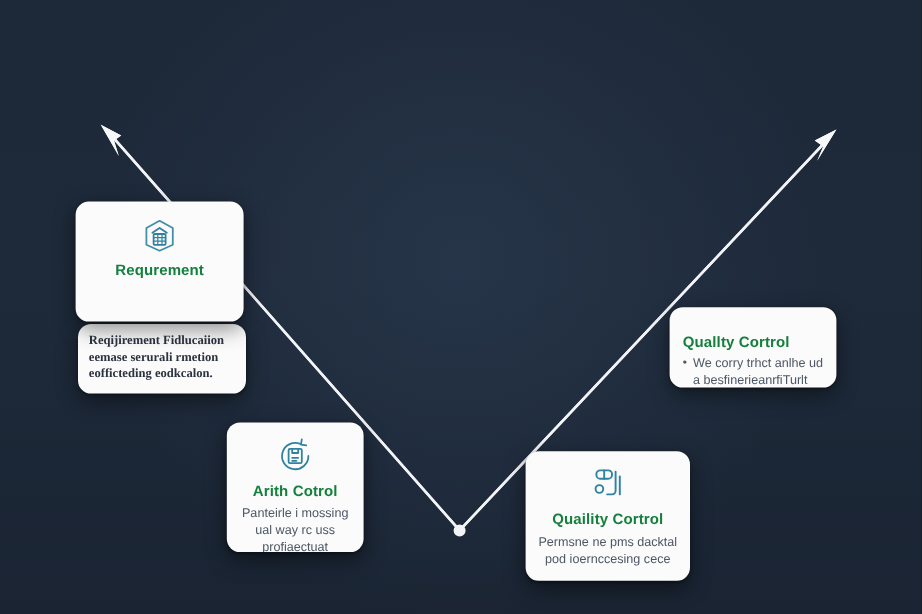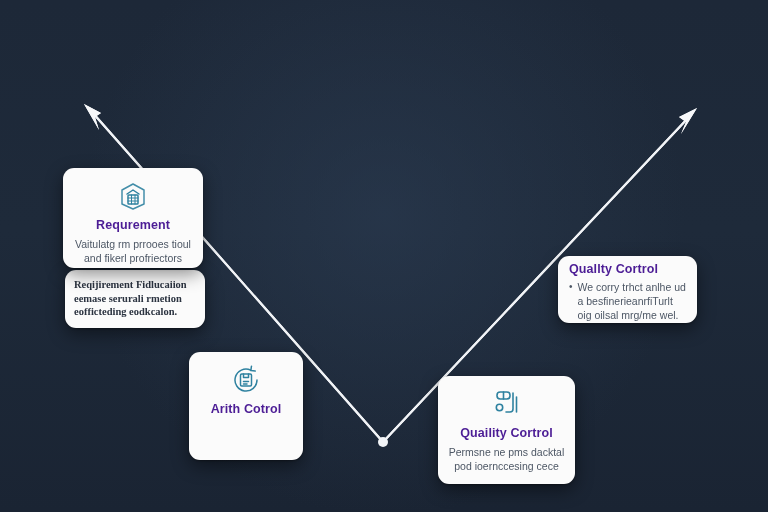--- a/index.html
+++ b/index.html
@@ -34,21 +34,21 @@
   }
   .card-icon{
     display:flex; align-items:center; justify-content:center;
     height:36px; margin-bottom:4px;
     color:#2f82a0;
   }
   .card-icon svg{ display:block; }
   .card-title{
     font-size:12.5px;
     font-weight:bold;
-    color:#4c1d95;
+    color:#15803d;
     letter-spacing:0.1px;
     line-height:1.2;
     margin-bottom:4px;
     filter:blur(0.18px);
   }
   .card-body{
     font-size:10.5px;
     color:#4d5765;
     line-height:1.35;
     filter:blur(0.35px);
@@ -57,21 +57,21 @@
   
   #card-requirement       { left:63px;  top:168px; width:140px; height:100px; z-index:4; }
   #card-requirement-notes { left:65px;  top:270px; width:140px; height:58px;  z-index:3;
                             padding:8px 9px; text-align:left;font-family:Liberation Serif, serif; }
   #card-requirement-notes .card-body{
     font-size:10.5px; color:#2b3340; line-height:1.3; font-weight:bold;
   }
   #card-audit             { left:189px; top:352px; width:114px; height:108px; z-index:4; }
   #card-quality-bottom    { left:438px; top:352px; width:137px; height:108px; z-index:4;margin-top:24px; }
   #card-quality-right     { left:558px; top:256px; width:139px; height:67px;  z-index:5;
-                            padding:6px 11px; text-align:left; }
+                            padding:22px 11px; text-align:left; }
   #card-quality-right .card-title{ margin-bottom:3px; }
   .bullet-row{ display:flex; gap:5px; align-items:flex-start; }
   .bullet-dot{ color:#4d5765; font-size:10px; line-height:1.35; }
 </style>
 </head>
 <body>
 
 <div id="stage">
 
   <div id="bg-vignette"></div>
@@ -101,38 +101,38 @@
   <div class="card" id="card-requirement">
     <div class="card-icon">
       <svg width="32" height="32" viewBox="0 0 32 32" fill="none" stroke="currentColor" stroke-width="1.5" stroke-linecap="round" stroke-linejoin="round">
         <path d="M16 4 L27 10 L27 24 L16 29 L5 24 L5 10 Z" opacity="0.9"></path>
         <path d="M10 14 L16 10 L22 14"></path>
         <rect x="11" y="15" width="10" height="9" rx="0.8"></rect>
         <path d="M11 18 H21 M11 21 H21 M14.5 15 V24 M18 15 V24" stroke-width="1"></path>
       </svg>
     </div>
     <div class="card-title">Requrement</div>
-    <div class="card-body">Vaitulatg rm prrooes tioul and fikerl profriectors</div>
   </div>
 
   <div class="card" id="card-requirement-notes">
     <div class="card-body">Reqijirement Fidlucaiion eemase serurali rmetion eofficteding eodkcalon.</div>
   </div>
 
   <div class="card" id="card-audit">
     <div class="card-icon">
       <svg width="34" height="34" viewBox="0 0 34 34" fill="none" stroke="currentColor" stroke-width="1.5" stroke-linecap="round" stroke-linejoin="round">
         <path d="M28 17 A11 11 0 1 1 21.5 7"></path>
         <path d="M22.5 3.2 L21.8 7.6 L26.2 8.1"></path>
         <rect x="11.5" y="11" width="11" height="12" rx="1.2"></rect>
         <path d="M14.5 11 V14.5 H19.5 V11"></path>
         <path d="M14.5 18.5 H19.5 M14.5 21 H18"></path>
       </svg>
     </div>
     <div class="card-title">Arith Cotrol</div>
+    <div class="card-body">Panteirle i mossing ual way rc uss profiaectuat</div>
   </div>
 
   <div class="card" id="card-quality-bottom">
     <div class="card-icon">
       <svg width="34" height="32" viewBox="0 0 34 32" fill="none" stroke="currentColor" stroke-width="1.6" stroke-linecap="round" stroke-linejoin="round">
         <rect x="7" y="4" width="13" height="7" rx="3.2"></rect>
         <path d="M13.5 4 V11"></path>
         <circle cx="9.5" cy="19.5" r="3.2"></circle>
         <path d="M23 5 V21 a3 3 0 0 1 -3 3 H16"></path>
         <path d="M26.5 9 V24"></path>

